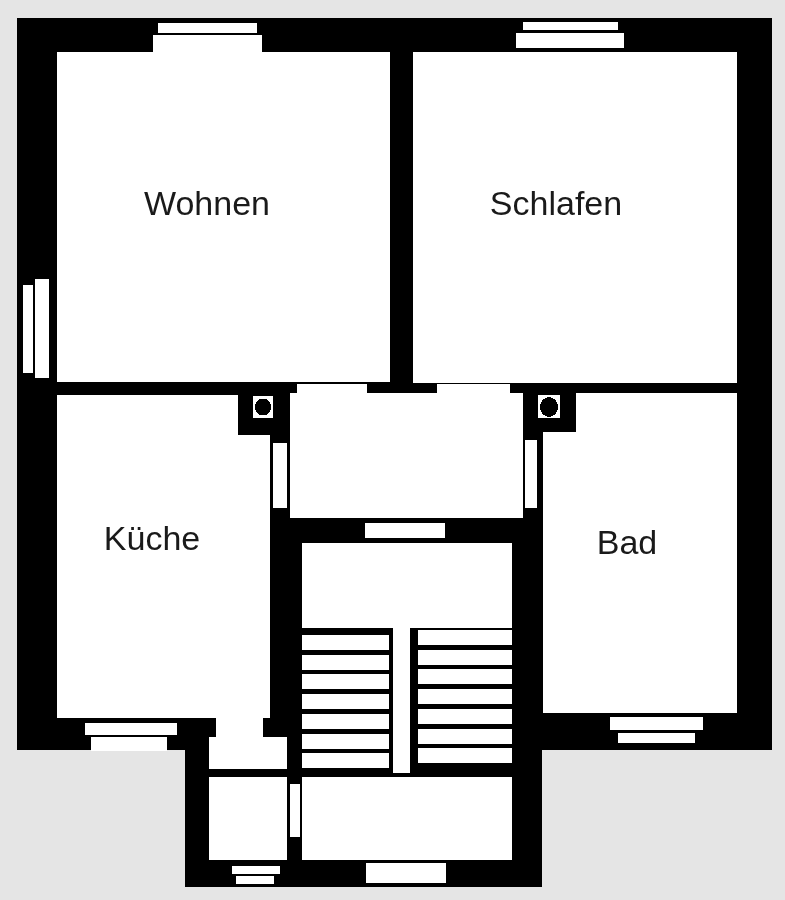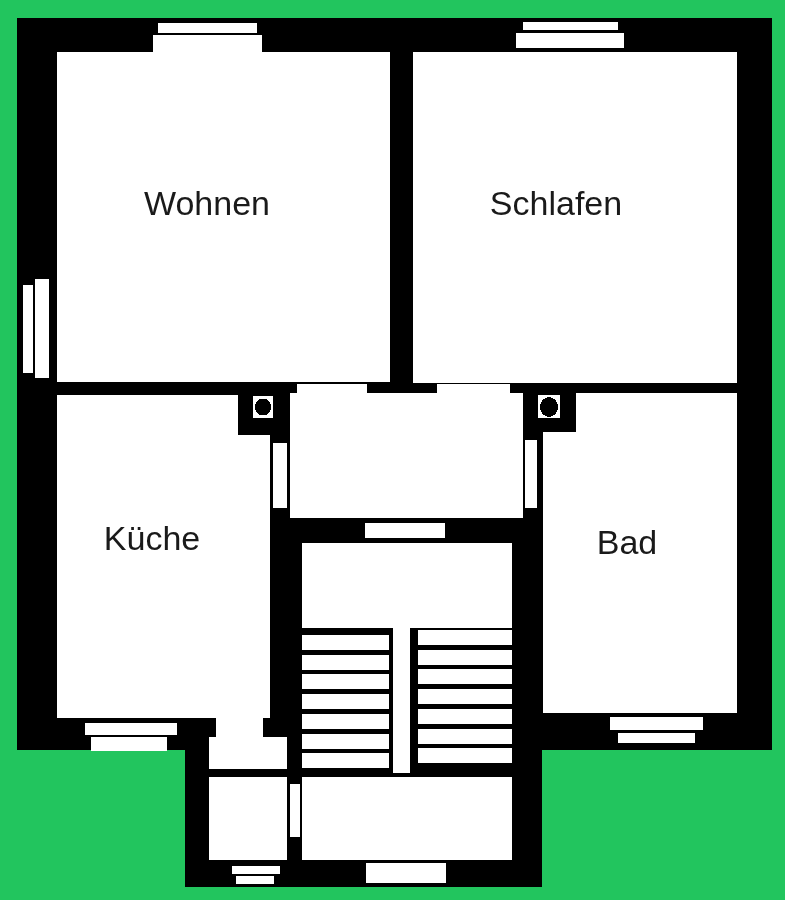--- a/index.html
+++ b/index.html
@@ -4,21 +4,21 @@
 <style>
   html, body {
     margin: 0;
     padding: 0;
     background: #ffffff;
   }
   #stage {
     position: relative;
     width: 785px;
     height: 900px;
-    background: #22c55e;
+    background: #e5e5e5;
   }
   svg text {
     font-family: "Liberation Sans", sans-serif;
     fill: #1a1a1a;
   }
 </style>
 </head>
 <body>
 
 <div id="stage">

